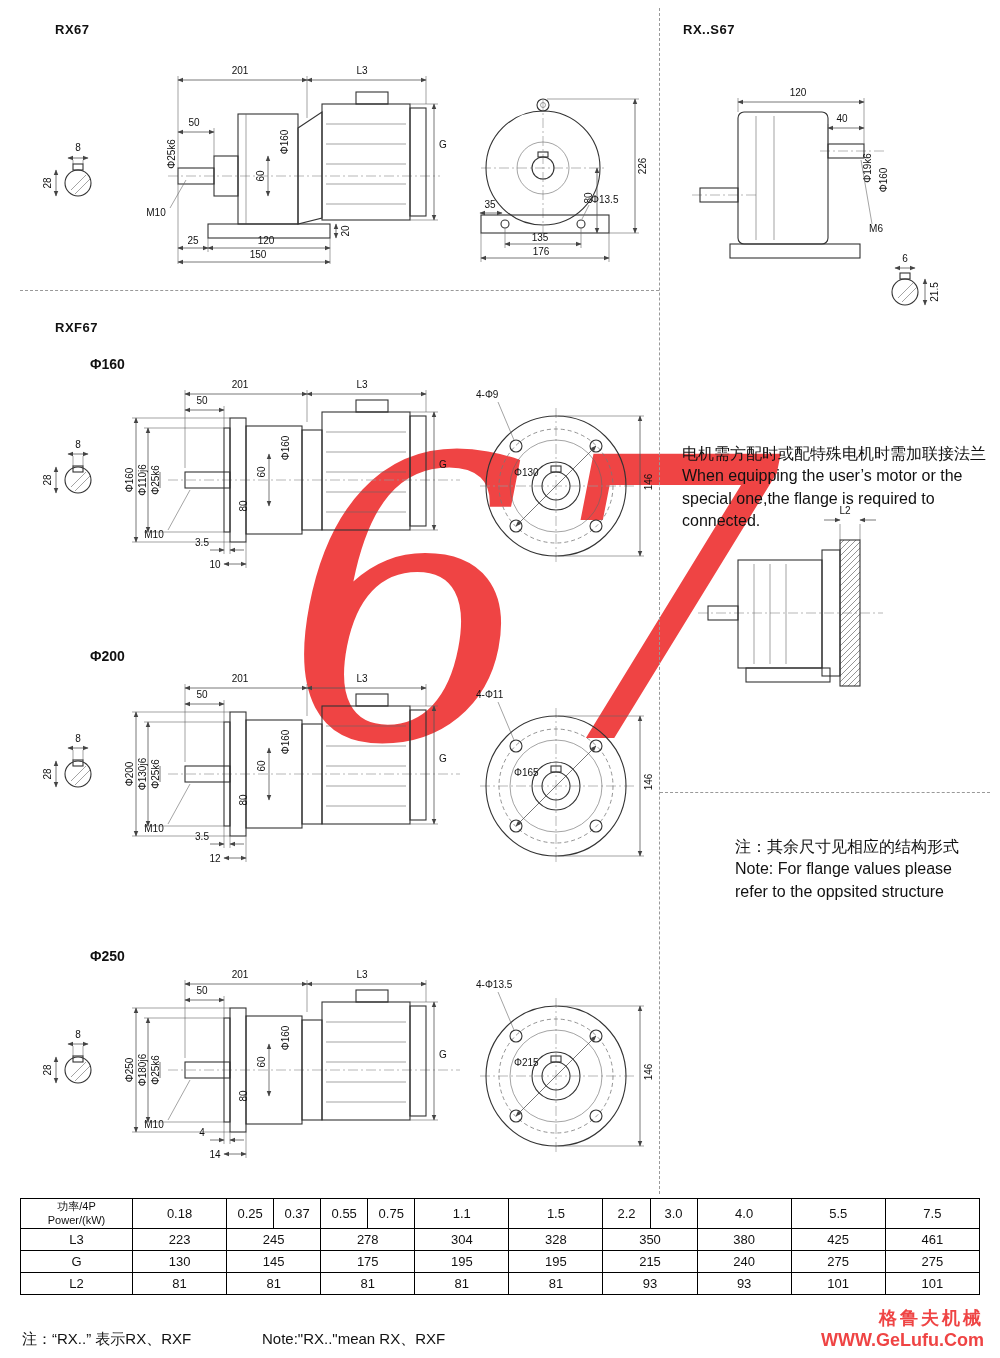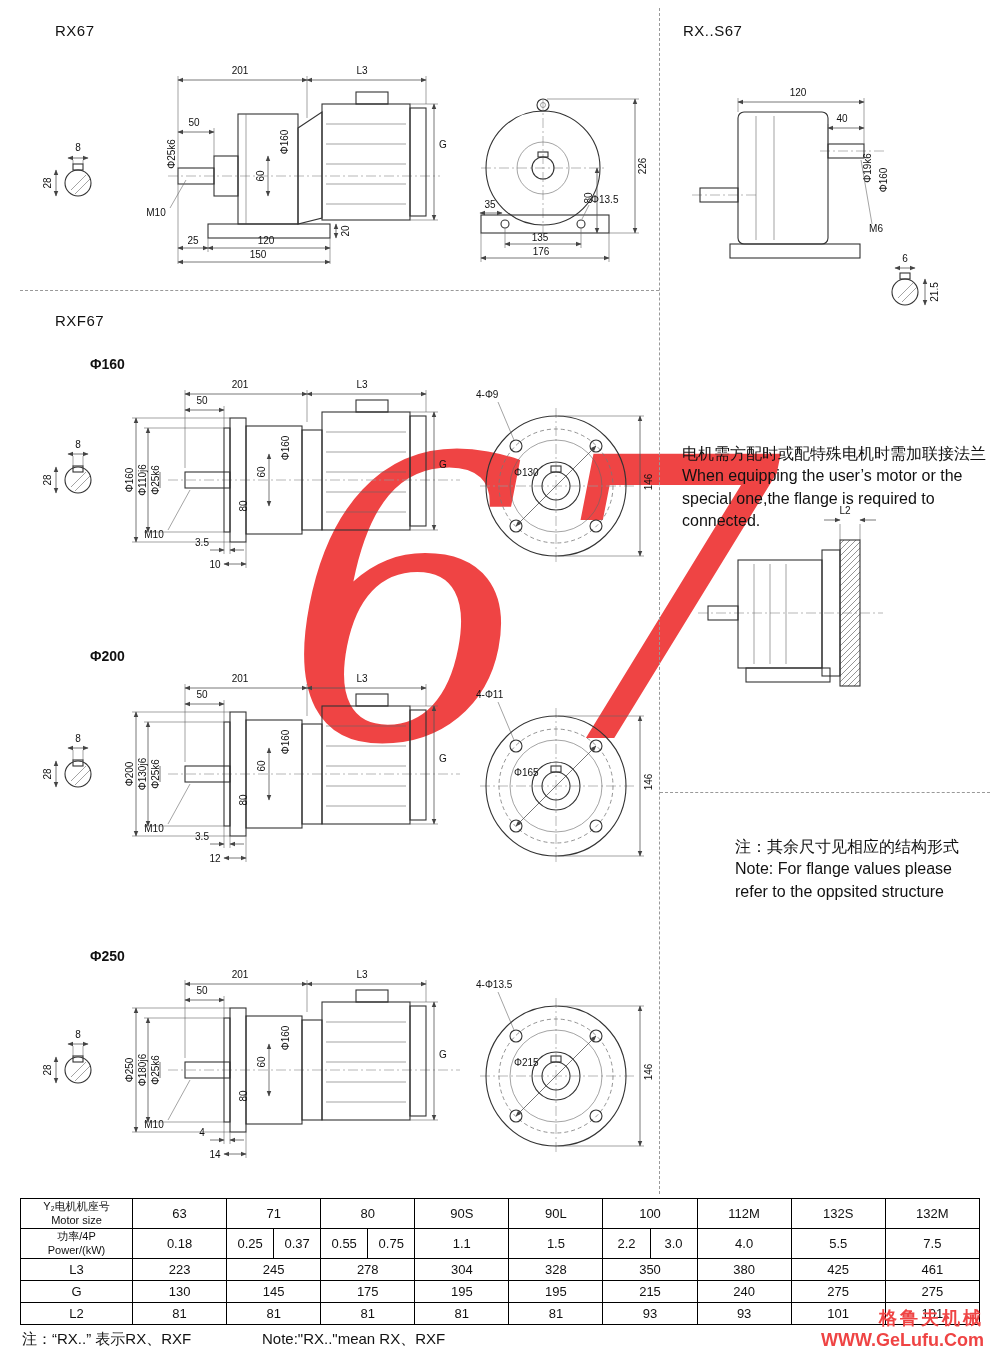--- a/index.html
+++ b/index.html
@@ -1,19 +1,19 @@
 <!DOCTYPE html>
 <html><head>
 <meta charset="utf-8">
 <style>
   *{margin:0;padding:0;box-sizing:border-box}
   html,body{width:1000px;height:1358px;background:#fff;position:relative;
     font-family:"Liberation Sans",sans-serif;color:#111;overflow:hidden}
   .abs{position:absolute}
-  .title{font-weight:normal;font-size:15px;letter-spacing:.5px}
+  .title{font-weight:bold;font-size:13px;letter-spacing:.5px}
   .subtitle{font-weight:bold;font-size:14px}
   .watermark{position:absolute;left:285px;top:408px;font-family:"DejaVu Serif",serif;
     font-style:italic;font-size:390px;line-height:1;color:#ef4444;z-index:0}
   svg{position:absolute;overflow:visible;z-index:1}
   svg text{font:10px "Liberation Sans",sans-serif;fill:#111}
   .ln{stroke:#333;stroke-width:1.1;fill:none}
   .thin{stroke:#666;stroke-width:.6;fill:none}
   .dim{stroke:#555;stroke-width:.8;fill:none}
   .cl{stroke:#999;stroke-width:.7;fill:none;stroke-dasharray:10 3 2 3}
   .dash{stroke:#777;stroke-width:.8;fill:none;stroke-dasharray:4 3}
@@ -44,21 +44,21 @@
 </svg>
 
 <div class="watermark">67</div>
 
 <div class="sep-v" style="left:659px;top:8px;height:1186px"></div>
 <div class="sep-h" style="left:20px;top:290px;width:639px"></div>
 <div class="sep-h" style="left:660px;top:792px;width:330px"></div>
 
 <div class="abs title" style="left:55px;top:22px;z-index:2">RX67</div>
 <div class="abs title" style="left:683px;top:22px;z-index:2">RX..S67</div>
-<div class="abs title" style="left:55px;top:312px;z-index:2">RXF67</div>
+<div class="abs title" style="left:55px;top:320px;z-index:2">RXF67</div>
 <div class="abs subtitle" style="left:90px;top:356px;z-index:2">Φ160</div>
 <div class="abs subtitle" style="left:90px;top:648px;z-index:2">Φ200</div>
 <div class="abs subtitle" style="left:90px;top:948px;z-index:2">Φ250</div>
 
 <svg style="left:40px;top:50px" width="430" height="220" viewBox="0 0 430 220">
   <text x="38" y="101" text-anchor="middle">8</text>
   <line class="dim" x1="28" y1="108" x2="48" y2="108" marker-start="url(#ar)" marker-end="url(#ar)"></line>
   <line class="thin" x1="33" y1="110" x2="33" y2="114"></line>
     <line class="thin" x1="43" y1="110" x2="43" y2="114"></line>
   <circle class="ln" cx="38" cy="133" r="13"></circle>
@@ -468,35 +468,20 @@
   <div>Note: For flange values please</div>
   <div>refer to the oppsited structure</div>
 </div>
 
 <table>
   <colgroup>
       <col style="width:112px">
       <col span="18">
     </colgroup>
   <tbody>
-      <tr style="height:30px">
-    <td class="hd">
-      <div>Y₂电机机座号</div>
-      <div>Motor size</div>
-    </td>
-    <td colspan="2">63</td>
-    <td colspan="2">71</td>
-    <td colspan="2">80</td>
-    <td colspan="2">90S</td>
-    <td colspan="2">90L</td>
-    <td colspan="2">100</td>
-    <td colspan="2">112M</td>
-    <td colspan="2">132S</td>
-    <td colspan="2">132M</td>
-  </tr>
   <tr style="height:30px">
     <td class="hd">
       <div>功率/4P</div>
       <div>Power/(kW)</div>
     </td>
     <td colspan="2">0.18</td>
     <td>0.25</td>
     <td>0.37</td>
     <td>0.55</td>
     <td>0.75</td>

